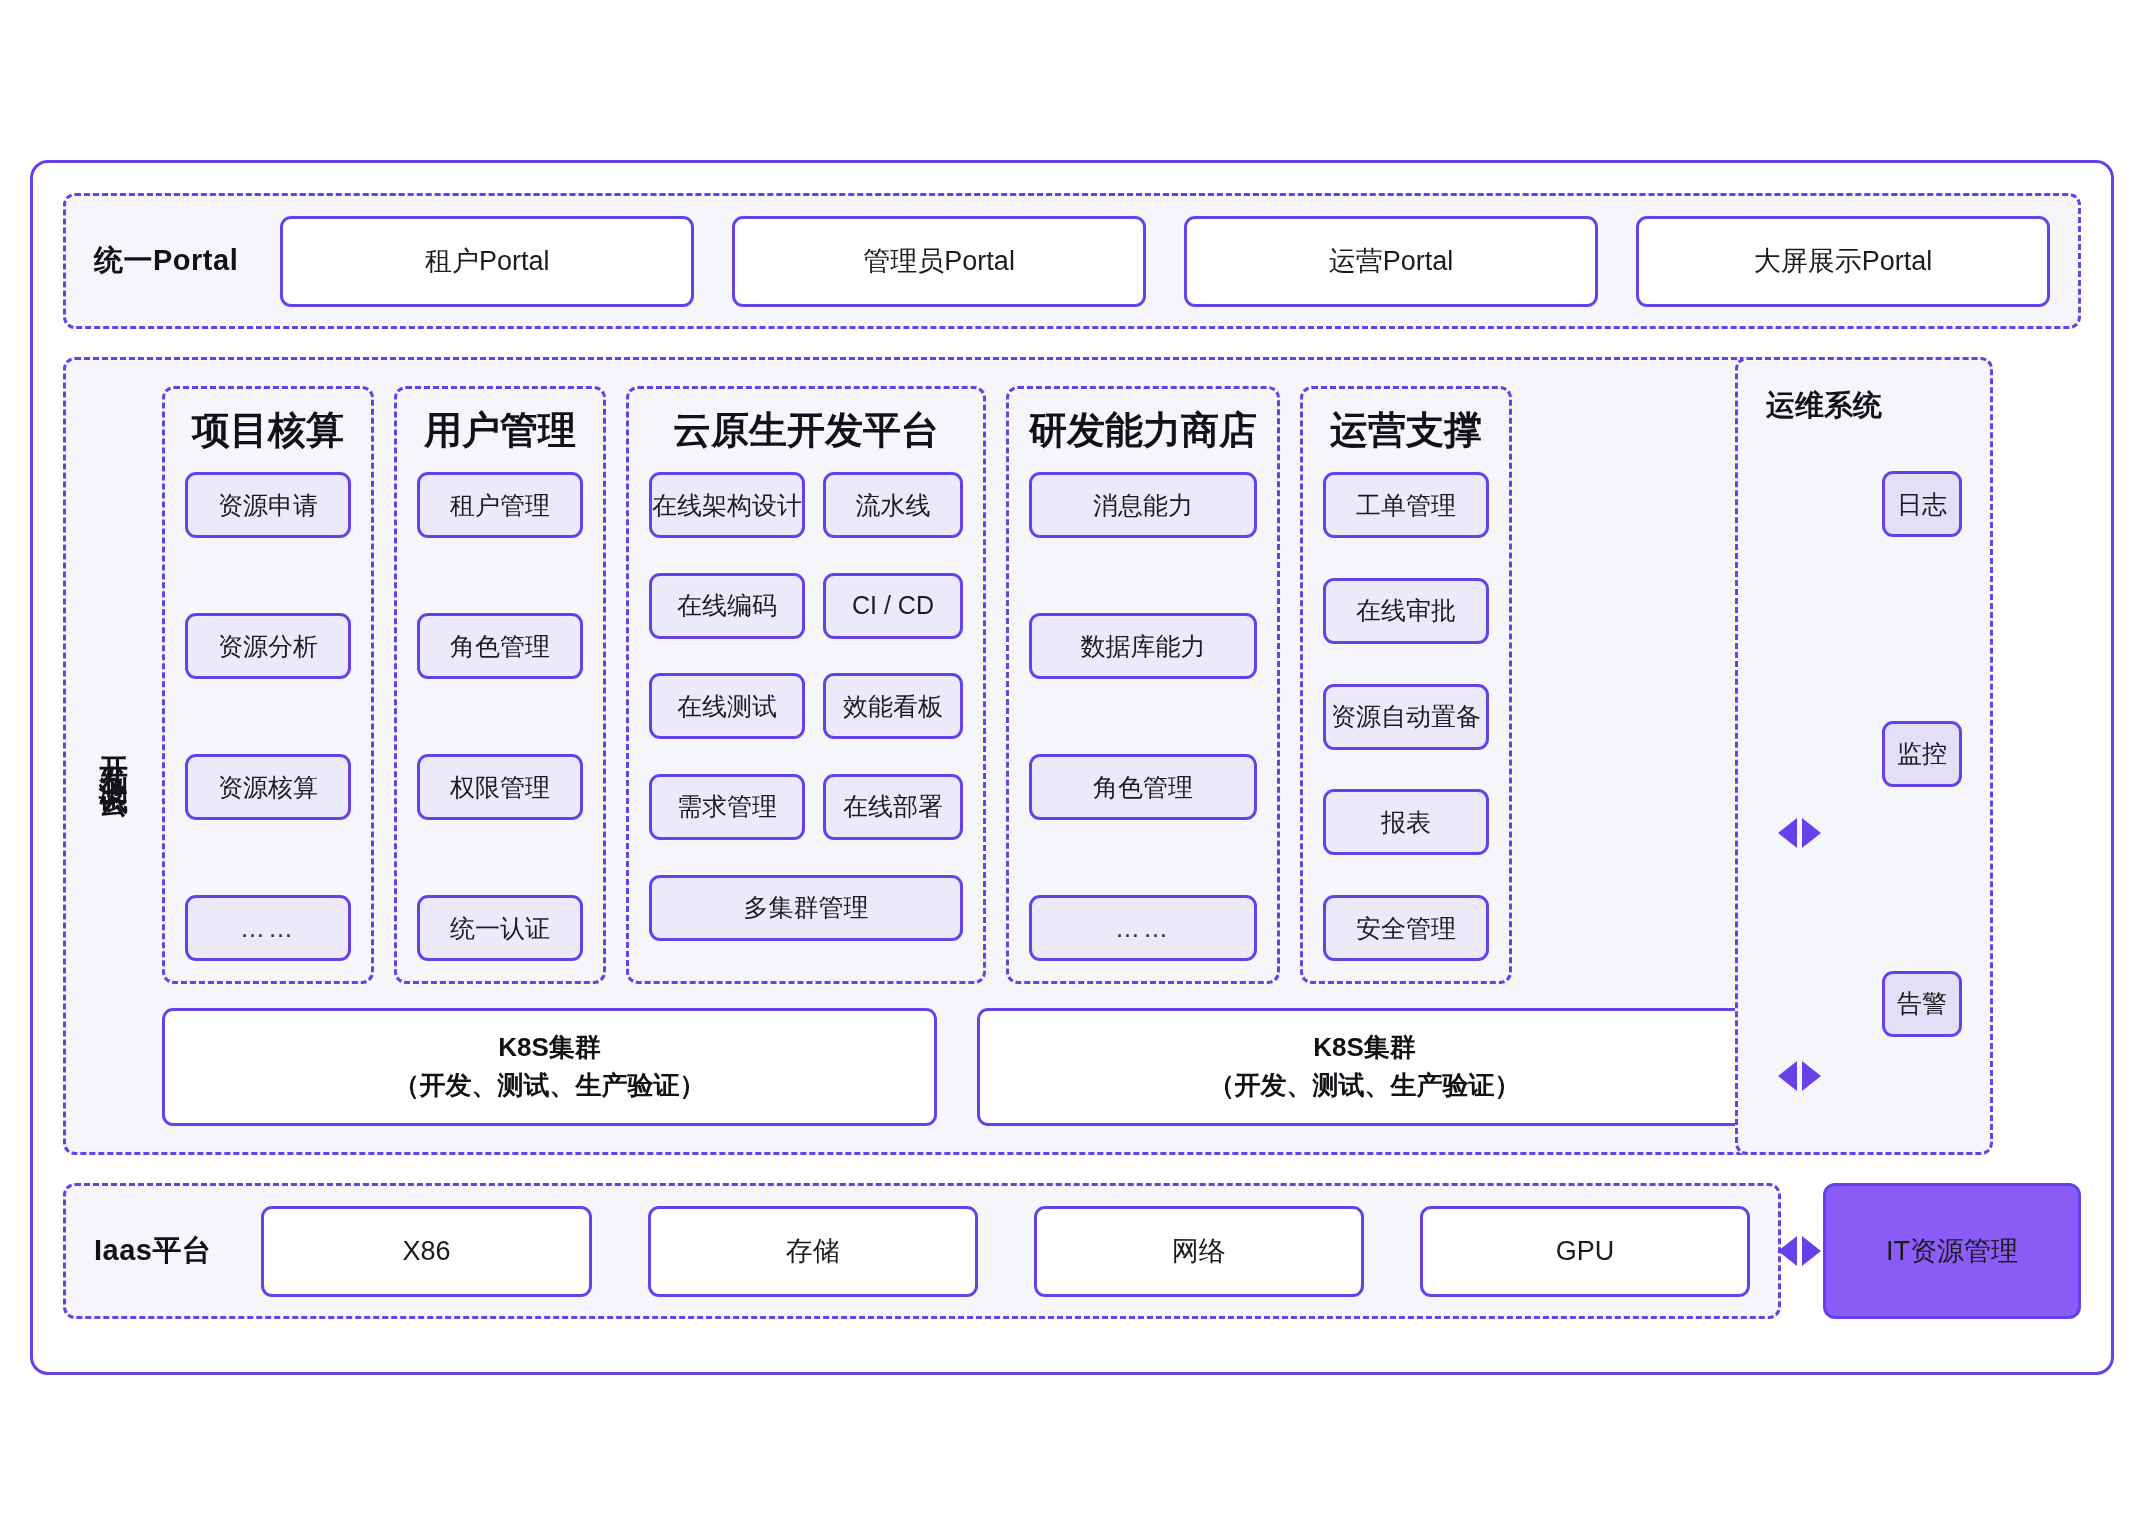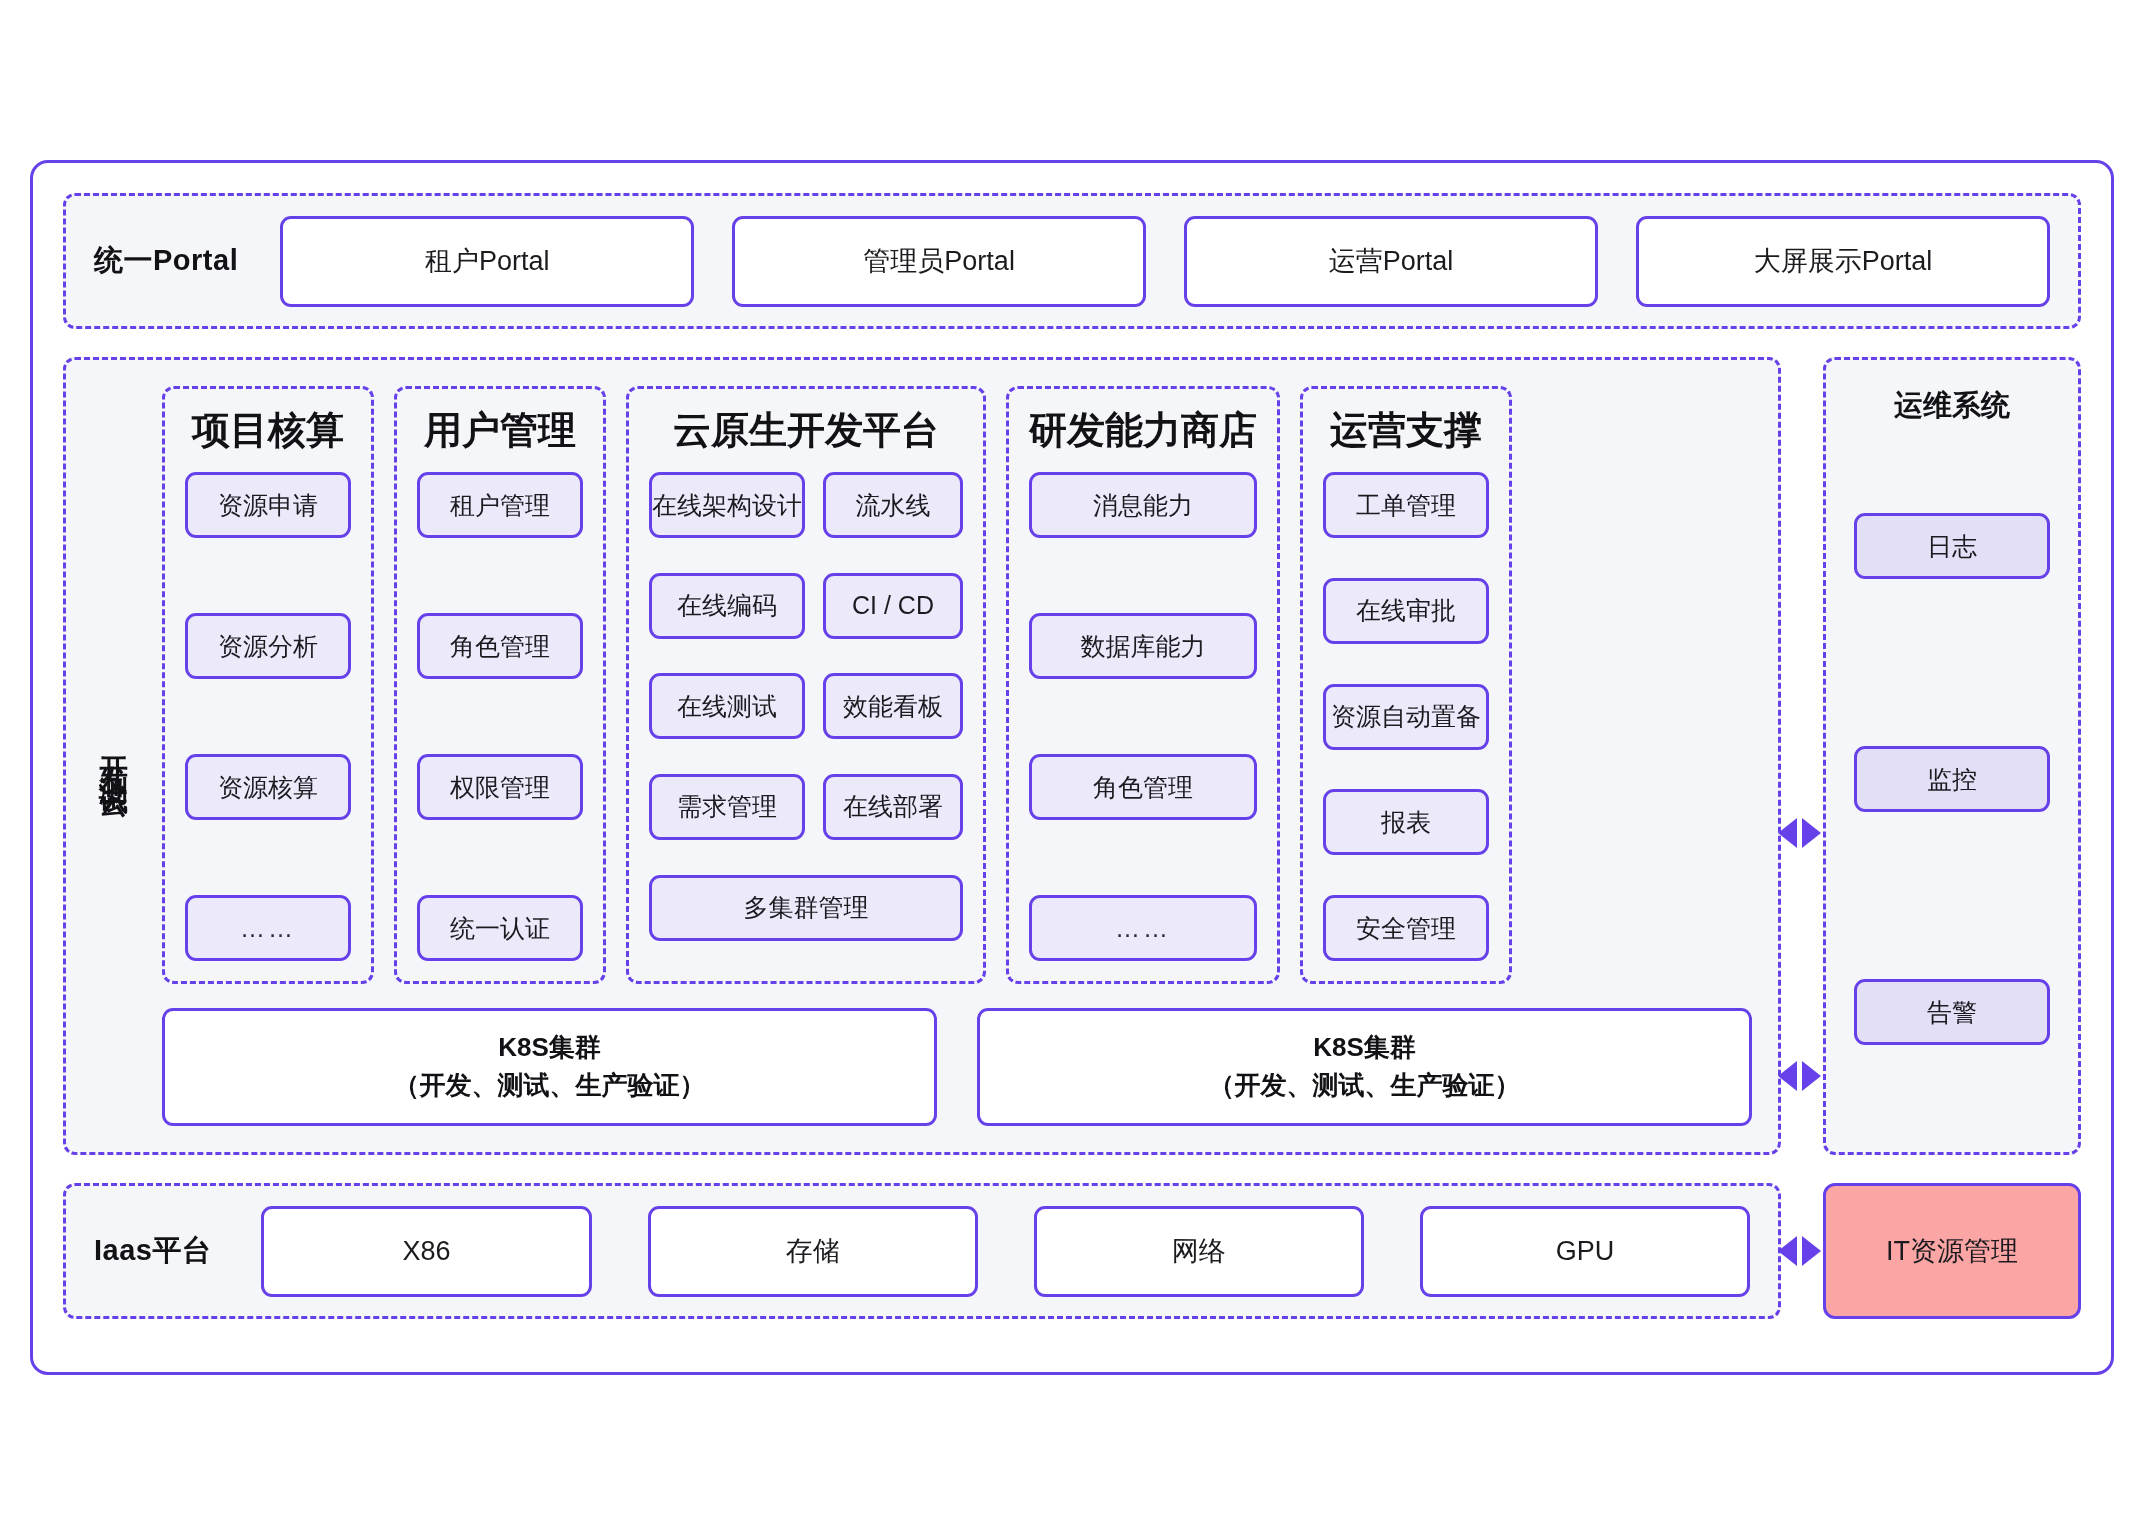--- a/index.html
+++ b/index.html
@@ -180,27 +180,27 @@
     justify-content: center;
     font-weight: bold;
     font-size: 26px;
     line-height: 1.45;
     color: #111116;
     box-sizing: border-box;
   }
 
   
   .ops-panel {
-    left: 1790px;
+    left: 1702px;
     top: 194px;
     width: 258px;
     height: 798px;
     padding: 26px 28px;
     display: flex;
-    flex-direction: column;
+    flex-direction: row;
     justify-content: center;
   }
   .ops-title {
     text-align: center;
     font-weight: bold;
     font-size: 29px;
     color: #111116;
     margin-bottom: 10px;
   }
   .ops-body {
@@ -241,21 +241,21 @@
     margin-left: 50px;
   }
   .it-res {
     position: absolute;
     left: 1790px;
     top: 1020px;
     width: 258px;
     height: 136px;
     border: 3px solid #6640e8;
     border-radius: 12px;
-    background: #fca5a5;
+    background: #8b5cf6;
     display: flex;
     align-items: center;
     justify-content: center;
     font-size: 27px;
     color: #1b1b1f;
     box-sizing: border-box;
   }
 
   
   .arrow-pair {

